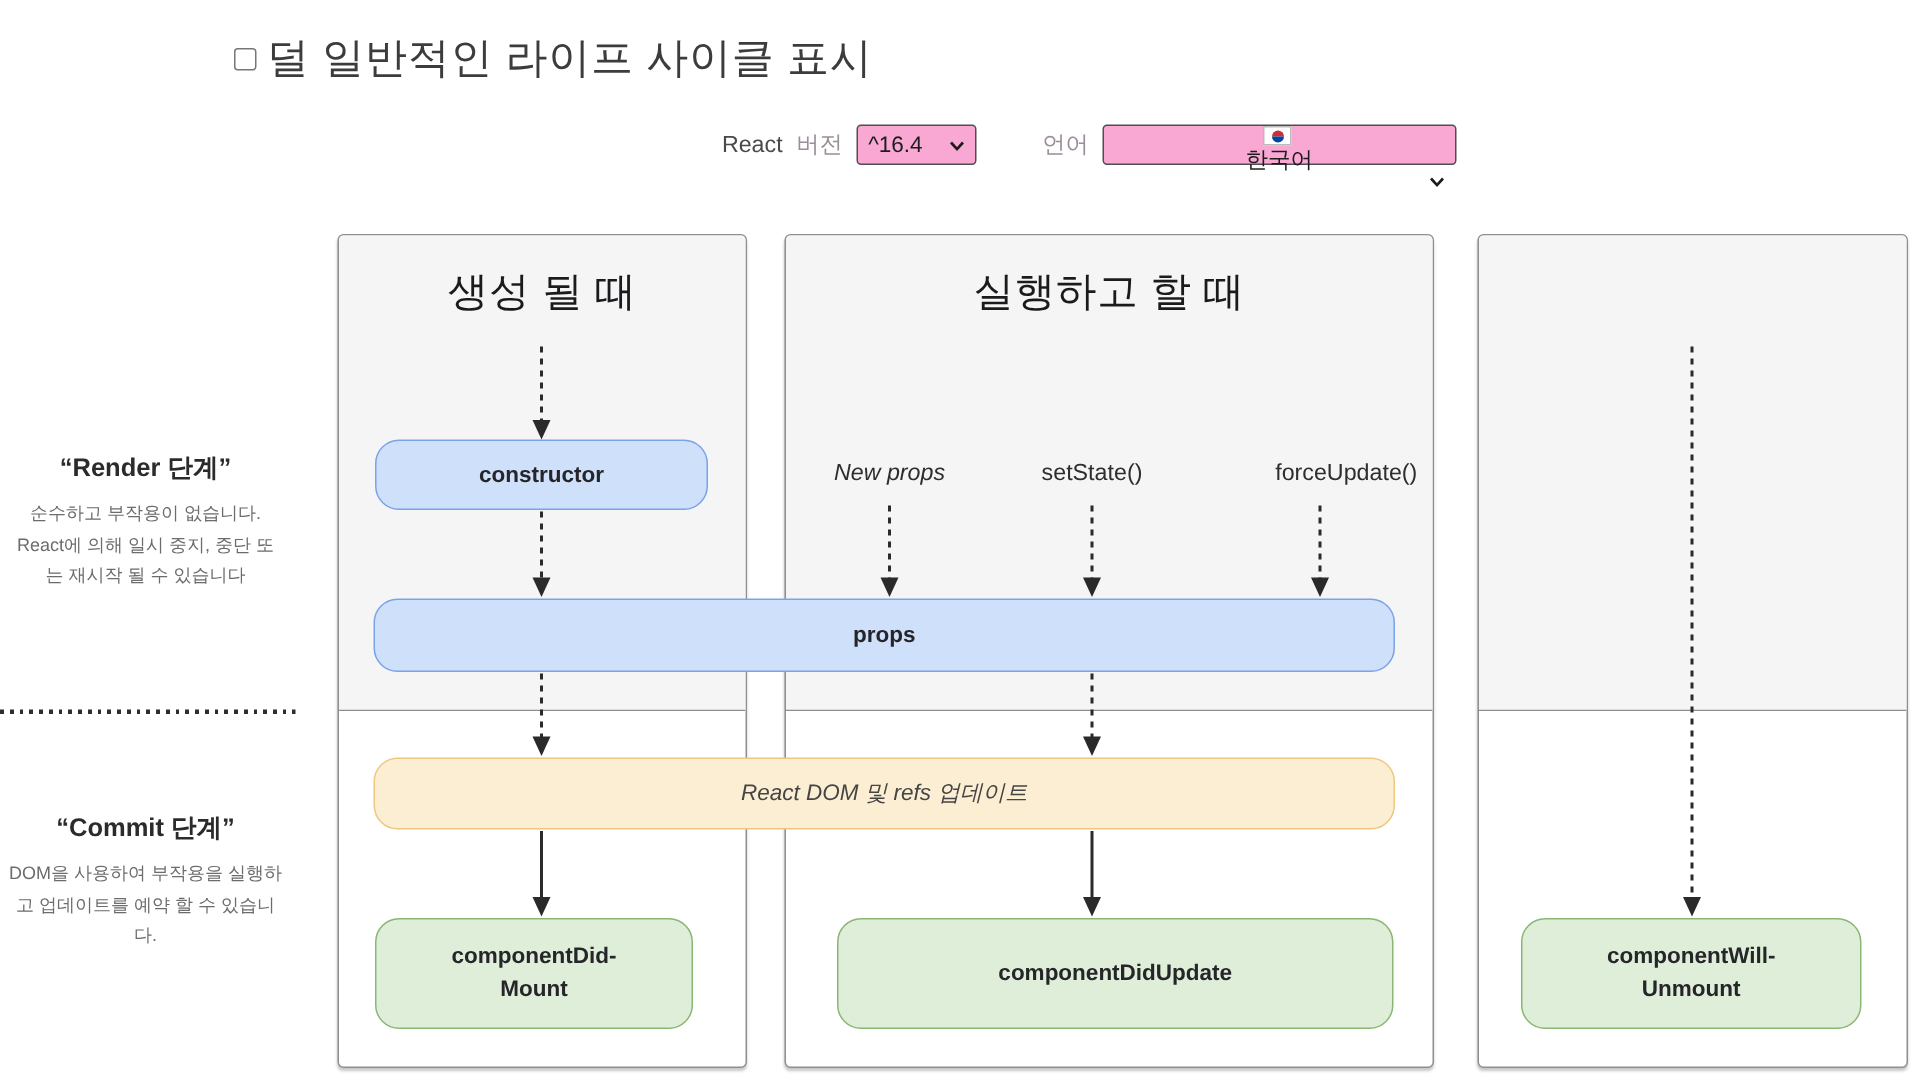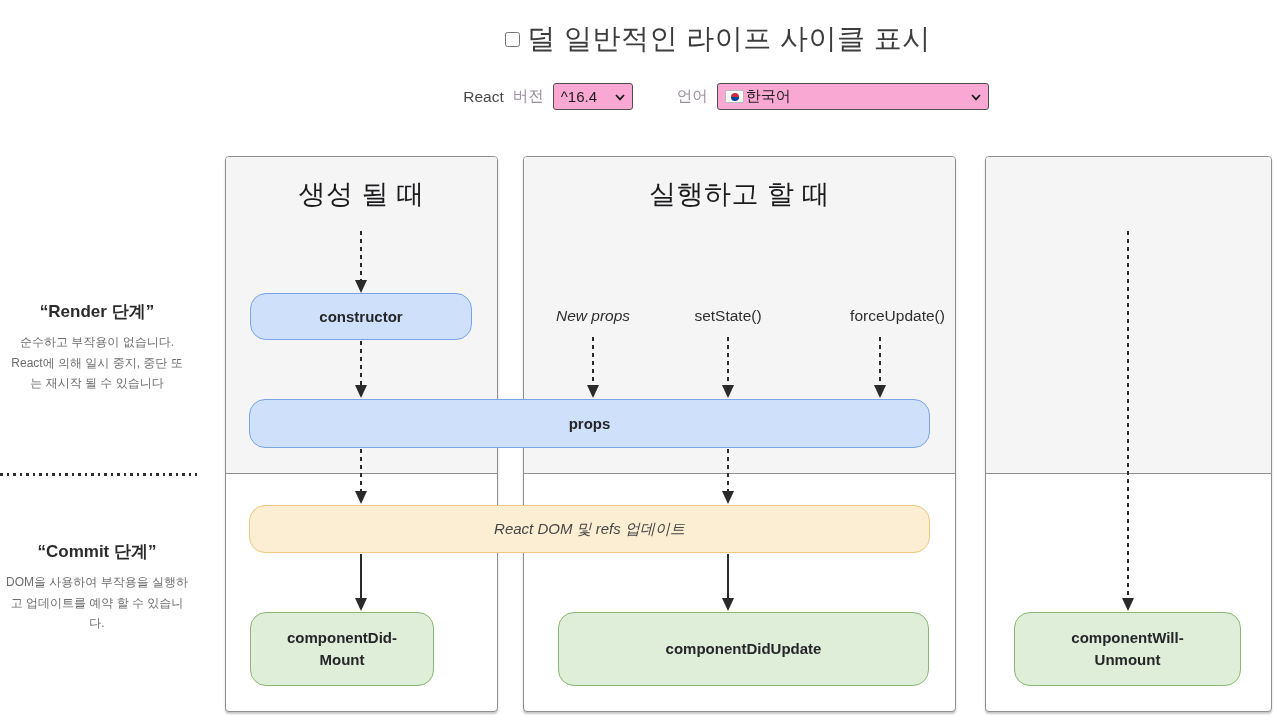--- a/index.html
+++ b/index.html
@@ -4,38 +4,38 @@
 <style>
   * { margin:0; padding:0; box-sizing:border-box; }
   html,body { background:#fff; }
   .page {
     position:relative; width:1280px; height:723px; overflow:hidden;
     background:#fff; font-family:"Liberation Sans","DejaVu Sans",sans-serif;
   }
   .abs { position:absolute; }
 
   
-  .title-row { left:156px; top:20px; width:1124px; display:flex; align-items:center; justify-content:center; gap:7px; }
+  .title-row { left:156px; top:20px; width:1124px; display:flex; align-items:center; justify-content:flex-start; gap:7px; }
   .title-row input[type=checkbox]{ width:15px; height:15px; accent-color:#fff; }
   .page-title { font-size:28px; color:#3c3c3c; letter-spacing:0.5px; white-space:nowrap; }
 
   
   .controls-row { left:166px; top:83px; width:1120px; display:flex; align-items:center; justify-content:center; gap:9px; }
   .ctl-label-dark { font-size:15.5px; color:#4a4a4a; }
   .ctl-label-light { font-size:15.5px; color:#9a8f9a; }
   .gap-spacer { width:26px; }
   .select {
     display:flex; align-items:center; height:27px; background:#f9a8d4;
     border:1.7px solid #4f4f4f; border-radius:3px; padding:0 7px; cursor:pointer;
   }
   .select .sel-text { font-size:15px; color:#1c1c1c; white-space:nowrap; }
   .chev { width:10px; height:10px; margin-left:7px; flex:none; }
   .chev svg { display:block; }
   .sel-version { width:80px; justify-content:space-between; }
-  .sel-language { width:272px; }
+  .sel-language { width:236px;flex-direction:column; }
   .sel-language .chev { margin-left:auto; }
   .flag { width:19px; height:13px; border:1px solid #bbb; background:#fff; margin-right:2px; flex:none; position:relative; }
   .flag::before { content:""; position:absolute; left:5px; top:1.5px; width:8px; height:4px; background:#cd2e3a; border-radius:4px 4px 0 0; }
   .flag::after  { content:""; position:absolute; left:5px; top:5.5px; width:8px; height:4px; background:#0047a0; border-radius:0 0 4px 4px; }
 
   
   .phase-block { text-align:center; }
   .phase-title { font-size:17px; font-weight:bold; color:#2b2b2b; margin-bottom:9px; }
   .phase-desc { font-size:12px; color:#6c6c6c; line-height:1.72; }
   .dotted-sep { left:0; top:473px; width:197px; height:3px;
@@ -178,21 +178,21 @@
   </div>
 
   <div class="abs box box-blue" style="left:249px; top:399px; width:681px; height:49px;">
     <span class="lbl">props</span>
   </div>
 
   <div class="abs box box-yellow" style="left:249px; top:505px; width:681px; height:48px;">
     <span class="lbl">React DOM 및 refs 업데이트</span>
   </div>
 
-  <div class="abs box box-green" style="left:250px; top:612px; width:184px; height:74px;">
+  <div class="abs box box-green" style="left:250px; top:612px; width:212px; height:74px;">
     <span>componentDid-</span>
     <span>Mount</span>
   </div>
 
   <div class="abs box box-green" style="left:558px; top:612px; width:371px; height:74px;">
     <span>componentDidUpdate</span>
   </div>
 
   <div class="abs box box-green" style="left:1014px; top:612px; width:227px; height:74px;">
     <span>componentWill-</span>

